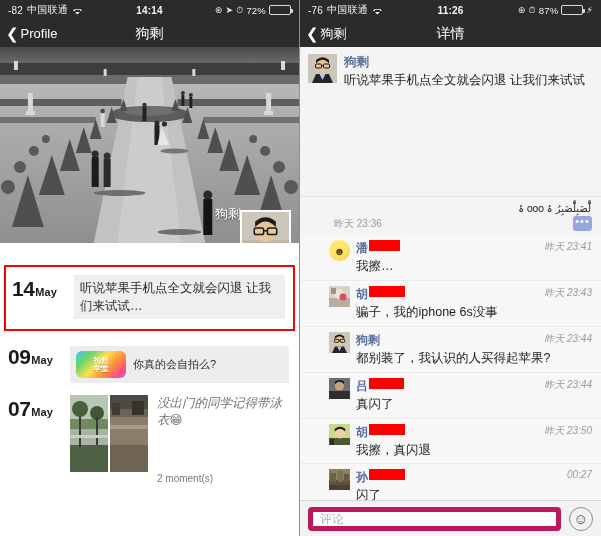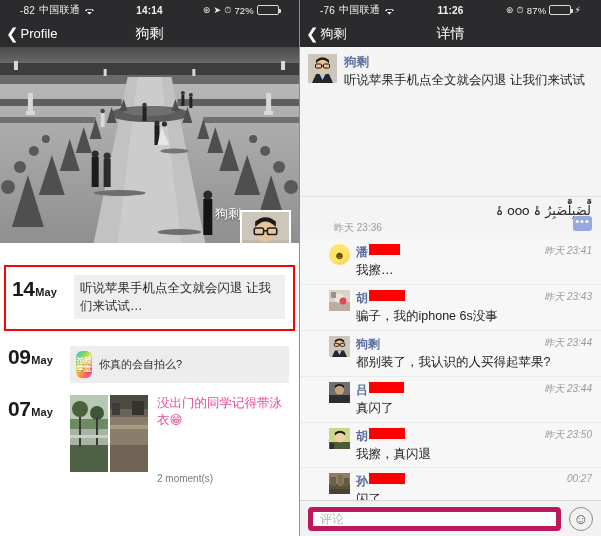--- a/index.html
+++ b/index.html
@@ -11,21 +11,21 @@
   .screens { display: flex; width: 601px; height: 536px; }
 
   
   .phone { position: relative; height: 536px; overflow: hidden; background:#fff; }
   .phone.left  { width: 300px; border-right: 1px solid #8e8e8e; }
   .phone.right { width: 301px; }
 
   .statusbar {
     height: 20px; background: #2b2b2d; color: #f2f2f2;
     display: flex; align-items: center; font-size: 10px;
-    padding: 0 20px; letter-spacing: .2px;
+    padding: 0 8px; letter-spacing: .2px;
   }
   .sb-left { display: flex; align-items: center; gap: 4px; }
   .sb-center { position:absolute; left:0; right:0; text-align:center; font-size:10px; font-weight:bold; pointer-events:none;}
   .sb-right { margin-left: auto; display: flex; align-items: center; gap: 3px; font-size: 9.5px; }
   .wifi { display:inline-block; width:11px; height:9px; position:relative; }
   .wifi::before{
     content:""; position:absolute; left:0; bottom:0; width:11px; height:9px;
     background: radial-gradient(circle at 50% 100%, #f2f2f2 0 30%, transparent 31% 48%, #f2f2f2 49% 62%, transparent 63% 80%, #f2f2f2 81% 100%);
     clip-path: polygon(50% 100%, 0 42%, 100% 42%);
   }
@@ -76,50 +76,50 @@
   .m-text {
     background: #efefef; color: #2b2b2b; font-size: 12.5px; line-height: 1.45;
     padding: 4px 6px;
   }
   .m-text.plain { background: #f0f0f0; }
   .m-link {
     display: flex; align-items: center; gap: 7px; background: #ededed;
     padding: 5px 6px; margin-top: 3px;
   }
   .m-link-icon {
-    width: 16px; height: 27px; border-radius: 6px; flex:none;
+    width: 50px; height: 27px; border-radius: 6px; flex:none;
     background: linear-gradient(135deg,#4fc3f7 0%,#66d66b 22%,#ffe04d 45%,#ff8a3d 68%,#ff4d8d 86%,#b06cf5 100%);
     display:flex; align-items:center; justify-content:center;
     color:#fff; font-size:7.5px; font-weight:bold; line-height:1.05; text-align:center;
     text-shadow:0 1px 1px rgba(0,0,0,.3);
   }
   .m-link-text { font-size: 11px; color: #2b2b2b; }
   .m-photo-row { display: flex; gap: 3px; }
   .m-photos { display:flex; gap:2px; }
   .m-photo { width: 38px; height: 77px; overflow:hidden; background:#7d8a6e; }
   .m-photo svg { width:100%; height:100%; display:block; }
-  .m-photo-caption { font-size: 12.5px; color:#ec4899; padding-left:6px; }
+  .m-photo-caption { font-size: 12.5px; color:#737373; padding-left:6px;font-style:italic; }
   .m-count { font-size: 10px; color: #7a7a7a; margin-top: 4px; }
   .m-right-col { display:flex; flex-direction:column; }
 
   
   .detail { background: #f7f7f7; height: 489px; position: relative; display:flex; flex-direction:column; }
   .post {
     background: #f4f4f4; padding: 7px 8px 0 8px; display: flex; gap: 7px;
     min-height: 150px; border-bottom: 1px solid #e3e3e3;
   }
   .post-avatar { width: 29px; height: 29px; flex:none; overflow:hidden; background:#d6d0c6; }
   .post-avatar svg { width:100%; height:100%; display:block; }
   .post-main { flex: 1; }
   .post-author { font-size: 12.5px; color: #5a6f9e; font-weight: bold; line-height:1.3; }
   .post-text { font-size: 12.5px; color: #1c1c1c; line-height: 1.45; margin-top: 1px; }
 
   .zalgo-row { position: relative; padding: 6px 10px 4px 34px; background:#f4f4f4; }
   .zalgo {
-    font-family: "DejaVu Sans", sans-serif; font-size: 13px; color: #2a2a2a;
+    font-family: "DejaVu Sans", sans-serif; font-size: 10px; color: #2a2a2a;
     direction: rtl; unicode-bidi: bidi-override; letter-spacing: -0.5px; white-space: nowrap;
   }
   .post-time { font-size: 10px; color: #9b9b9b; margin-top: 3px; }
   .more-btn {
     position: absolute; right: 9px; top: 19px; width: 19px; height: 15px;
     background: #97a8dc; border-radius: 3px; color:#fff; font-size: 11px;
     display:flex; align-items:center; justify-content:center; letter-spacing:1px;
     line-height: 4px; cursor:pointer;
   }
   .more-btn span { transform: translateY(-3px); }

